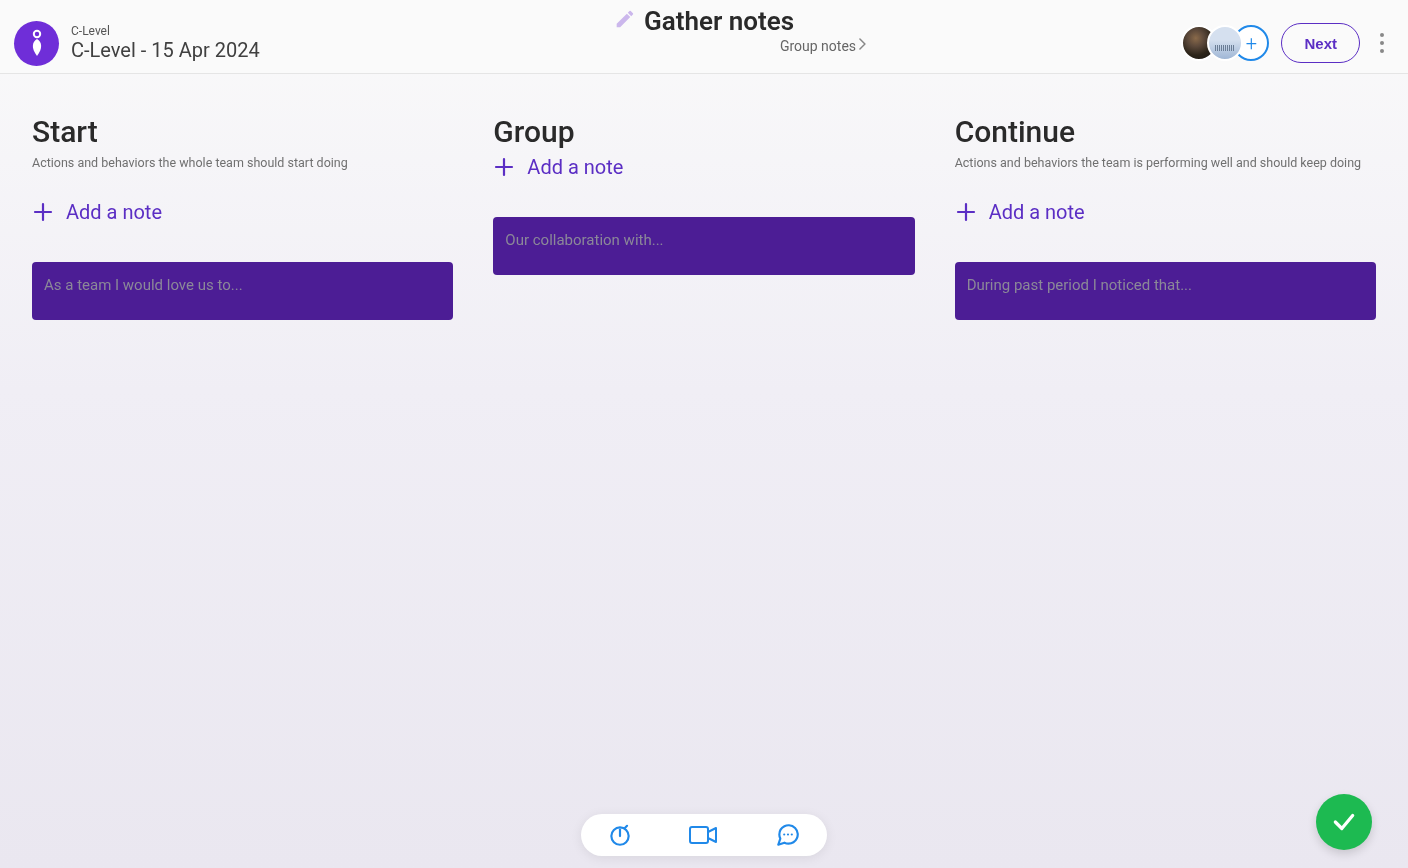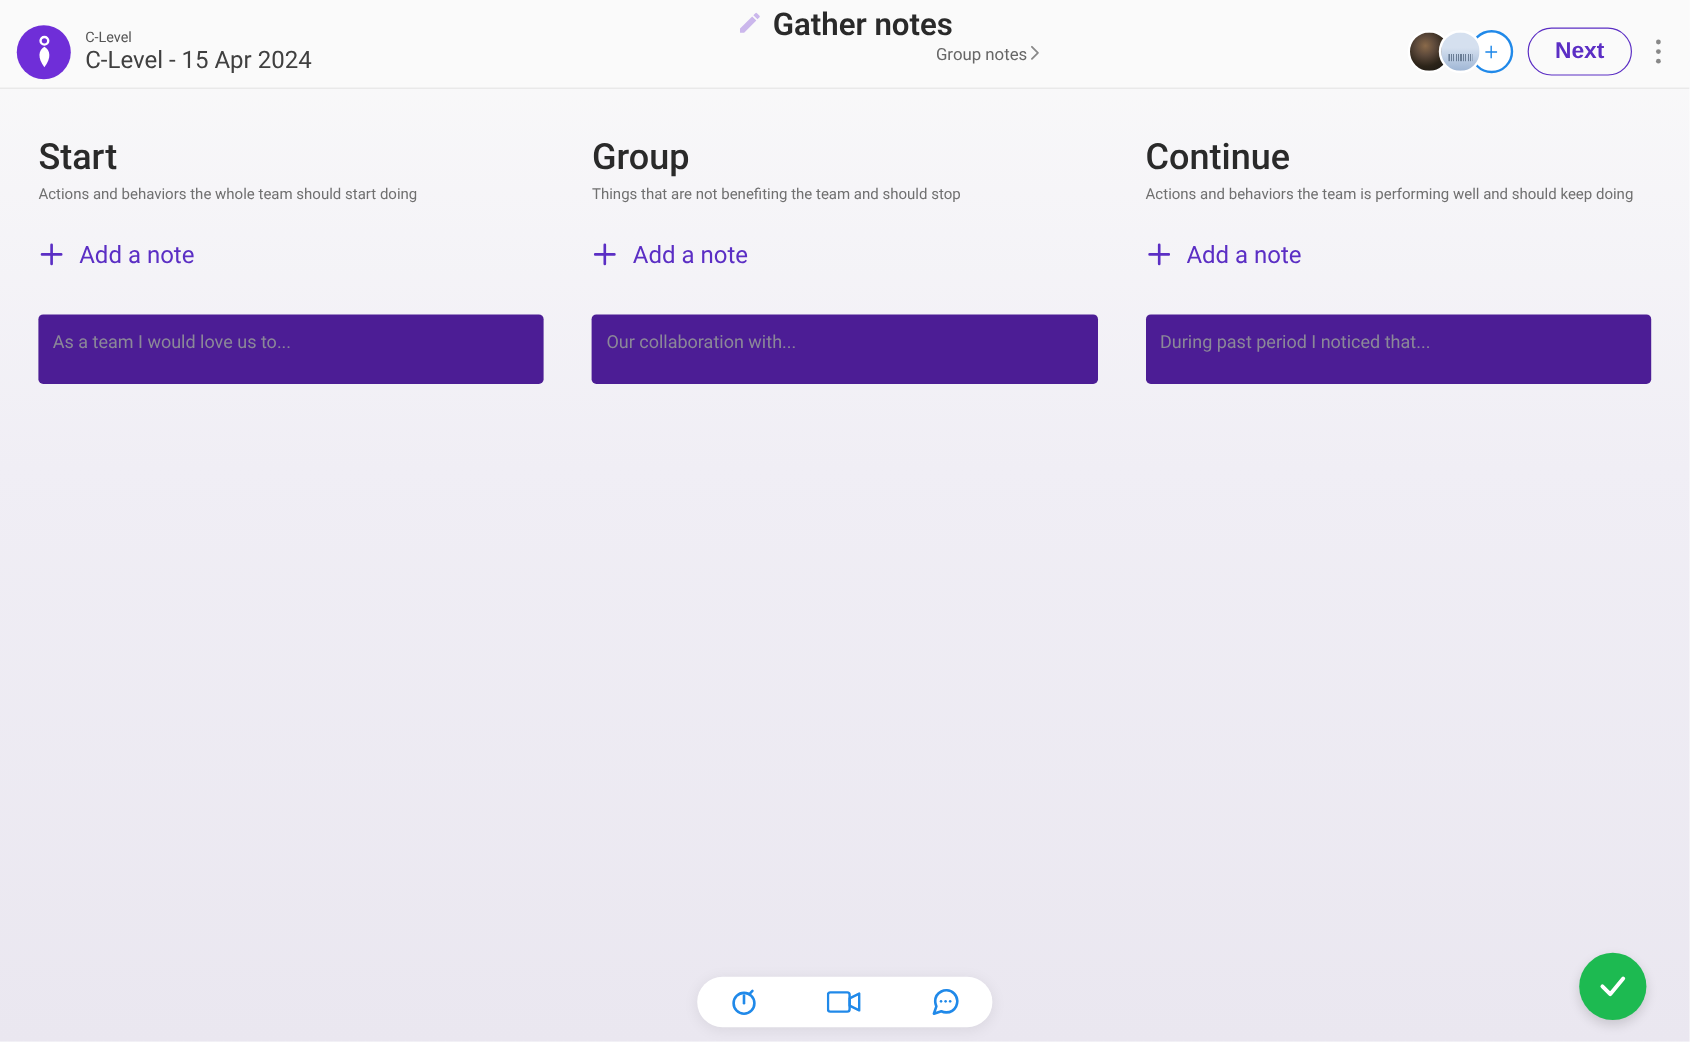--- a/index.html
+++ b/index.html
@@ -121,21 +121,21 @@
       font-weight: 300;
       cursor: pointer;
     }
     .next-btn {
       height: 40px;
       padding: 0 22px;
       border: 1.5px solid #5B2EC4;
       border-radius: 20px;
       background: transparent;
       color: #5B2EC4;
-      font-size: 19px;
+      font-size: 15px;
       font-weight: 600;
       cursor: pointer;
     }
     .more-menu {
       width: 20px;
       height: 30px;
       display: flex;
       flex-direction: column;
       align-items: center;
       justify-content: center;
@@ -290,21 +290,20 @@
       </span>
       <span>Add a note</span>
     </div>
     <div class="note-card">
       <span>As a team I would love us to...</span>
     </div>
   </div>
 
   <div class="column">
     <div class="col-title">Group</div>
-    <div class="col-desc">Things that are not benefiting the team and should stop</div>
     <div class="add-note">
       <span class="plus">
         <svg width="20" height="20" viewBox="0 0 20 20">
             <path d="M10 2v16M2 10h16" stroke="#5B2EC4" stroke-width="2.2" stroke-linecap="round"></path>
           </svg>
       </span>
       <span>Add a note</span>
     </div>
     <div class="note-card">
       <span>Our collaboration with...</span>

